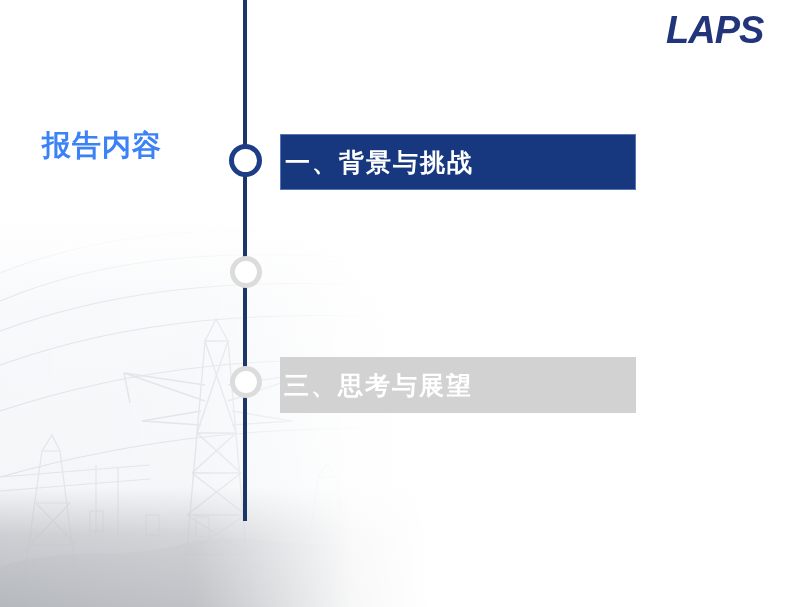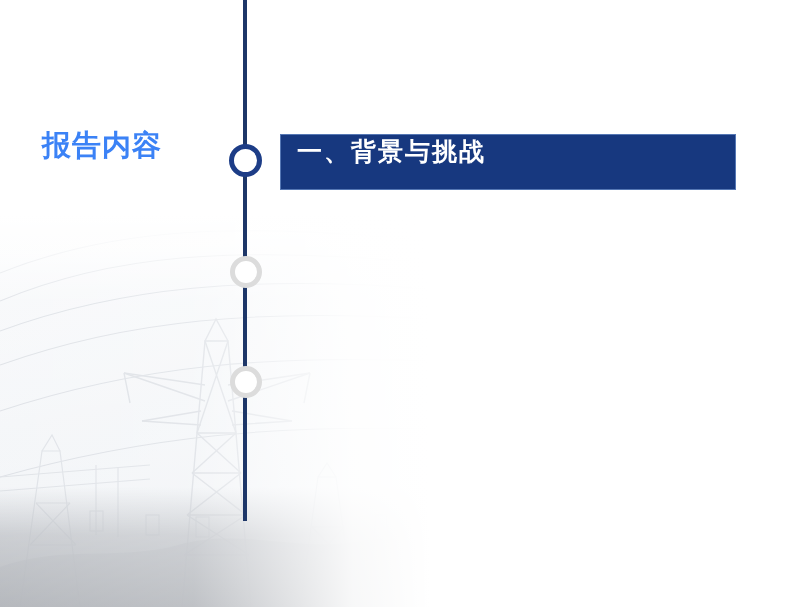--- a/index.html
+++ b/index.html
@@ -129,25 +129,26 @@
     font-weight: normal;
     letter-spacing: 0.5px;
     margin-top: 2px;
     white-space: nowrap;
   }
 
   
   .bar {
     position: absolute;
     left: 280px;
-    width: 456px;
+    width: 356px;
     height: 56px;
     display: flex;
+    align-items: center;
     box-sizing: border-box;
-    padding-left: 16px;
+    padding-left: 4px;
   }
   .bar-active {
     top: 134px;
     background: #17387f;
     border: 1px solid #5577b4;
   }
   .bar-idle-1 { top: 247px; background: #d2d2d2; }
   .bar-idle-2 { top: 357px; background: #d2d2d2; }
 
   .bar-label {
@@ -213,27 +214,41 @@
         <path d="M368 392 L376 300 L386 300 L394 392"></path>
       </g>
 
       <path d="M0 352 C 60 330, 120 346, 178 330 C 240 312, 300 338, 360 326 C 395 320, 415 330, 430 326 L430 392 L0 392 Z" fill="#9aa1ab" opacity="0.55"></path>
     </svg>
     <div class="ground"></div>
     <div class="fade-t"></div>
     <div class="fade-r"></div>
   </div>
 
+  <div class="logo">
+    <svg viewBox="0 0 118 40" width="118" height="40">
+      <defs>
+        <pattern id="stripes" width="4" height="3.1" patternUnits="userSpaceOnUse">
+          <rect width="4" height="3.1" fill="#2a3c80"></rect>
+          <rect width="4" height="1.25" fill="#ffffff" opacity="0.92"></rect>
+        </pattern>
+      </defs>
+      <text x="2" y="33" class="logo-text" fill="url(#stripes)">LAPS</text>
+    </svg>
+  </div>
 
   <div class="timeline-line"></div>
   <div class="node node-active"></div>
   <div class="node node-idle-1"></div>
   <div class="node node-idle-2"></div>
 
   <div class="contents-heading">
     <div class="contents-cn">报告内容</div>
   </div>
 
   <div class="bar bar-active">
     <span class="bar-label">一、背景与挑战</span>
   </div>
+  <div class="bar bar-idle-2">
+    <span class="bar-label">三、思考与展望</span>
+  </div>
 
 </div>
 
 </body></html>

